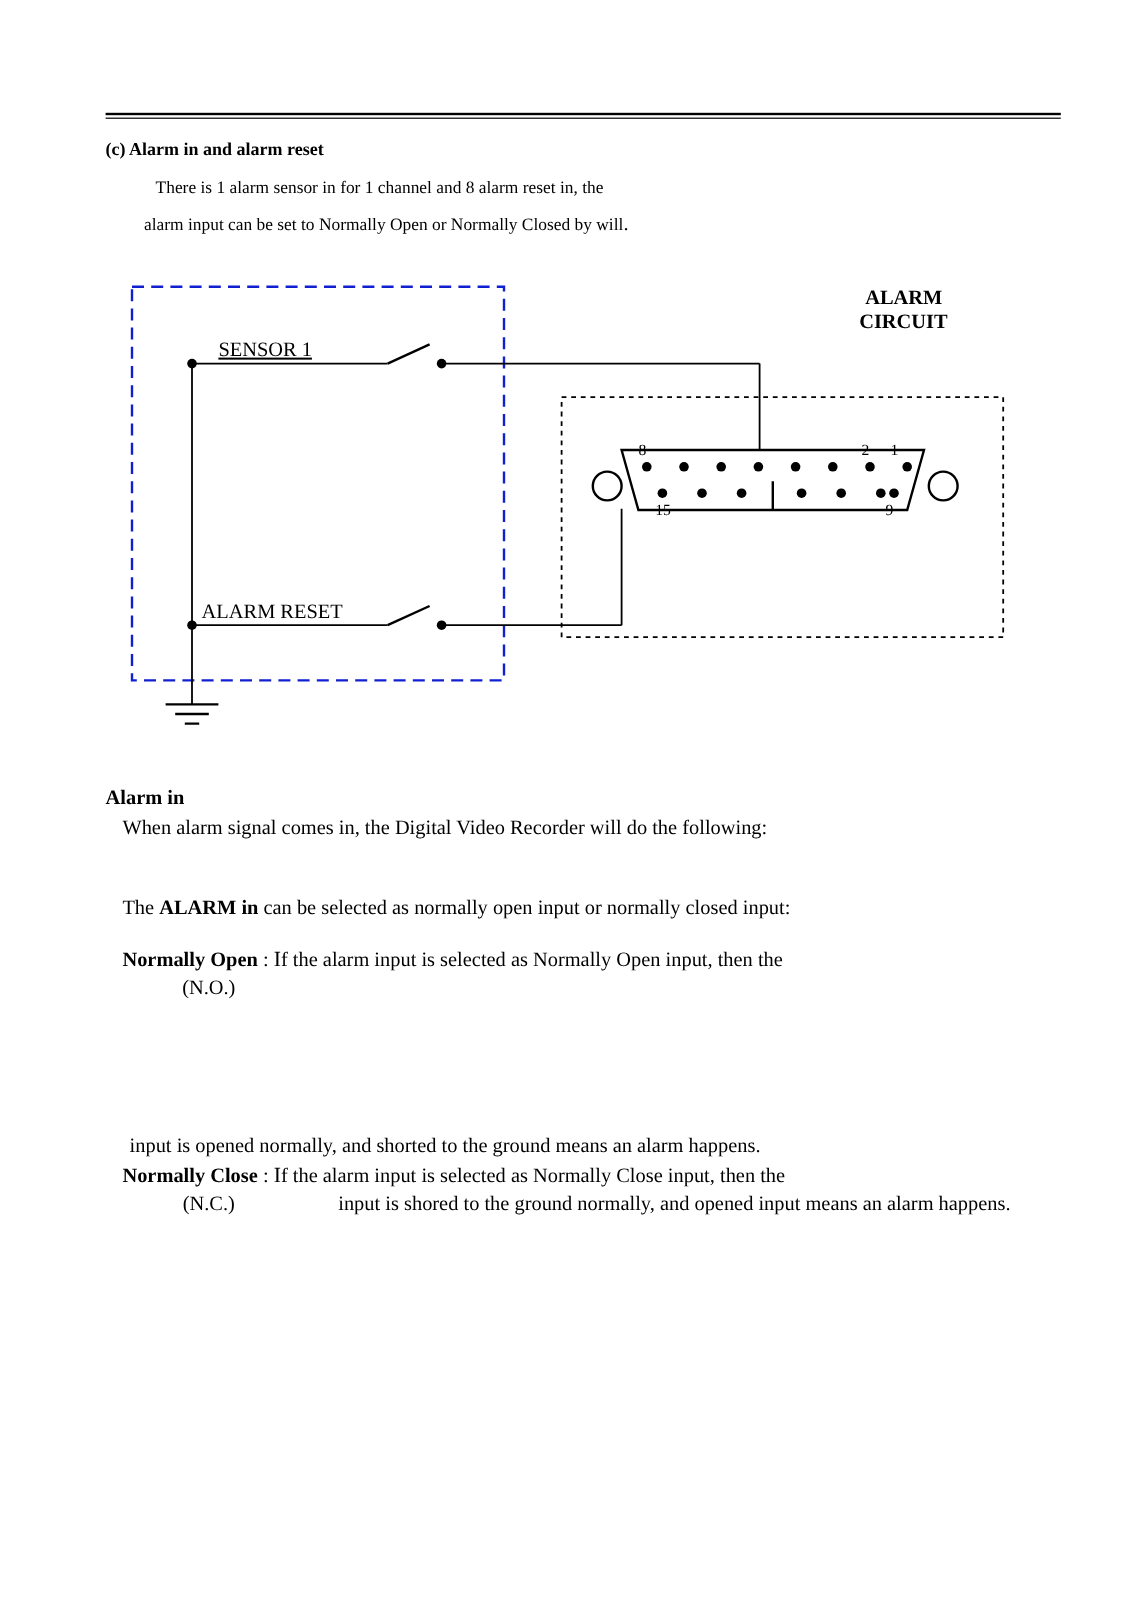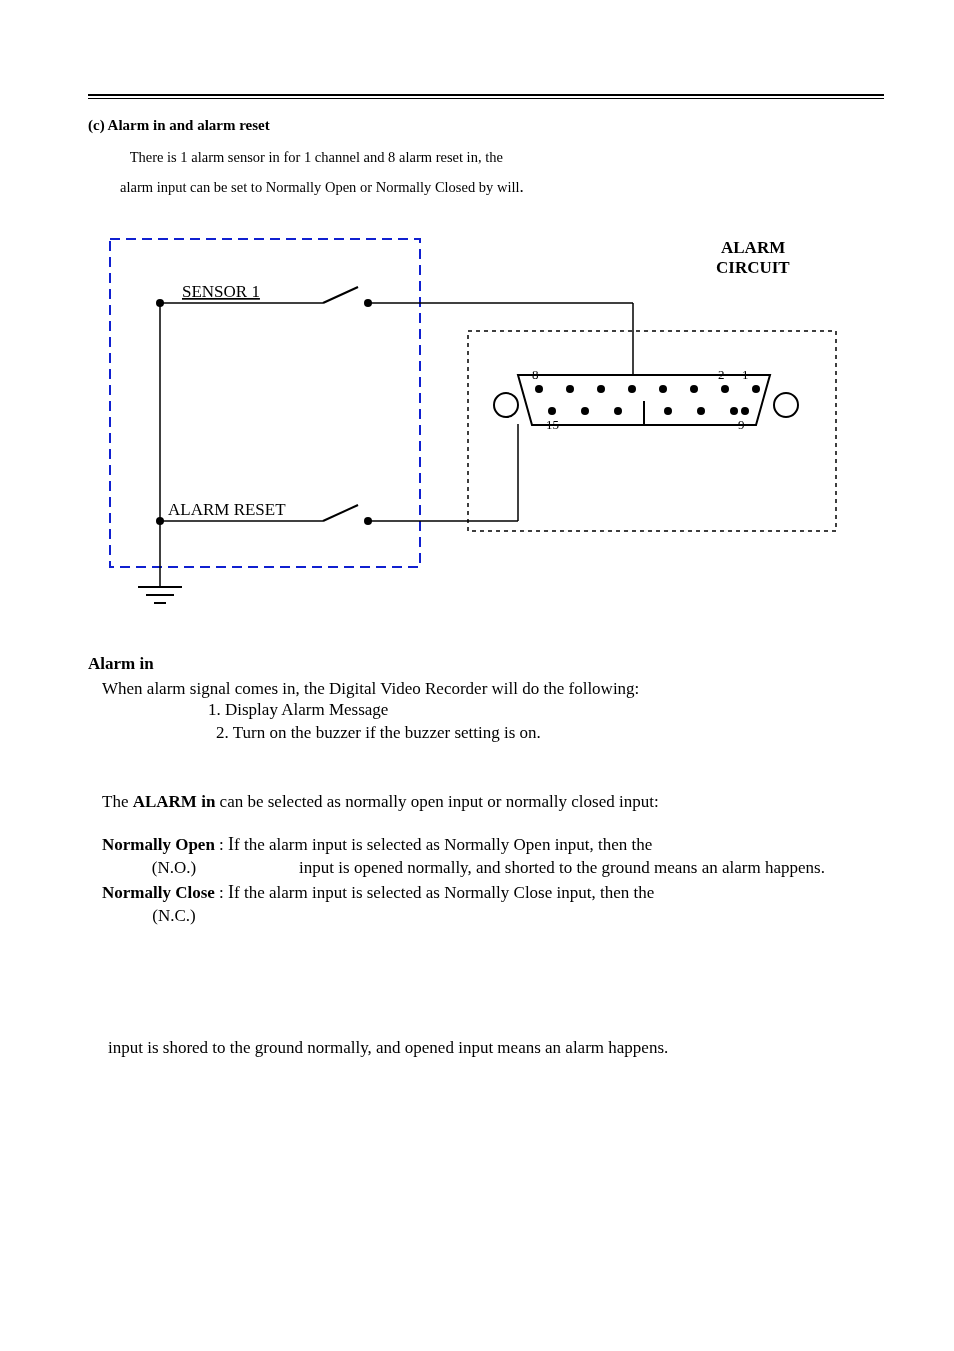--- a/index.html
+++ b/index.html
@@ -171,45 +171,41 @@
       <text x="458" y="200" font-size="13">15</text>
       <text x="650" y="200" font-size="13">9</text>
 
       <line x1="545" y1="74" x2="545" y2="146" stroke="#000" stroke-width="1.5"></line>
     </svg>
   </div>
 
   <div class="section-heading">Alarm in</div>
 
   <div class="body-p mt">When alarm signal comes in, the Digital Video Recorder  will do the following:</div>
-  <div class="enum">
-    <div>1. Display Alarm Message</div>
-    <div class="ind2">2. Turn on the buzzer if the buzzer setting is on.</div>
-  </div>
 
   <div class="body-p bolded">
     <span>The </span><b>ALARM in</b><span> can be selected as normally open input or normally closed input:</span>
   </div>
 
   <div class="term-block">
     <div class="term-row" style="margin-left:14px;">
       <div>
         <b>Normally Open</b><span> : </span><span style="font-size:18px;">I</span><span>f the alarm input is selected as Normally Open input, then the</span>
       </div>
     </div>
-    <div class="term-row" style="margin-left:20px;">
+    <div class="term-row" style="margin-left:20px;flex-direction:column;">
       <div class="term-col-a">(N.O.)</div>
       <div class="term-col-b">input is opened normally, and shorted to the ground means an alarm happens.</div>
     </div>
 
     <div class="term-row" style="margin-left:14px;">
       <div>
         <b>Normally Close</b><span> : </span><span style="font-size:18px;">I</span><span>f the alarm input is selected as Normally Close input, then the</span>
       </div>
     </div>
-    <div class="term-row" style="margin-left:20px;flex-direction:column;">
+    <div class="term-row" style="margin-left:20px;">
       <div class="term-col-a">(N.C.)</div>
       <div class="term-col-b">input is shored to the ground normally, and opened input means an  alarm happens.</div>
     </div>
   </div>
 
 
 </div>
 
 </body></html>

